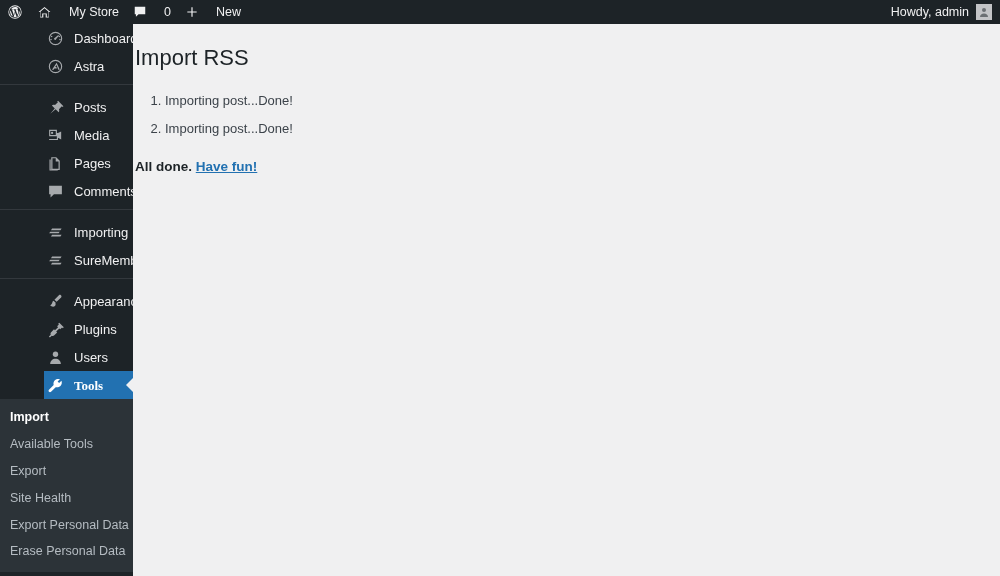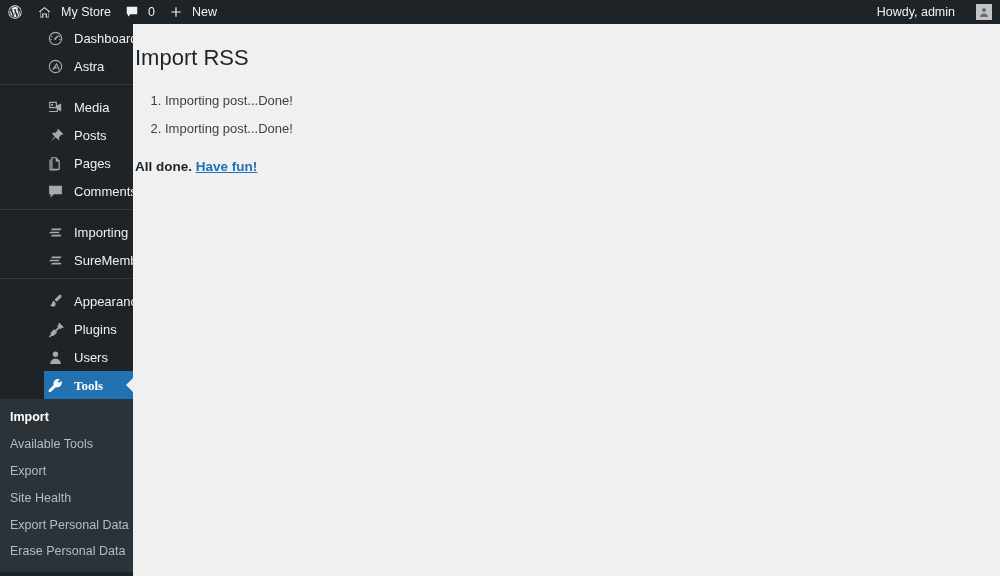--- a/index.html
+++ b/index.html
@@ -15,24 +15,24 @@
     position: absolute; top: 0; left: 0;
     width: 1000px; height: 24px;
     background: #1d2327;
     color: #f0f0f1;
     display: flex; align-items: center;
     font-size: 12.5px;
     z-index: 20;
   }
   .ab-item {
     display: flex; align-items: center;
-    height: 24px; padding: 0 7px; gap: 9px;
+    height: 24px; padding: 0 7px; gap: 17px;
     color: #f0f0f1; white-space: nowrap;
   }
-  .ab-right { margin-left: auto; display: flex; align-items: center; padding-right: 8px; gap: 21px; }
+  .ab-right { margin-left: auto; display: flex; align-items: center; padding-right: 8px; gap: 7px; }
   .ab-icon { display: inline-flex; align-items: center; justify-content: center; }
   .ab-icon svg { display: block; }
   .avatar {
     width: 16px; height: 16px; background: #c3c4c7;
     display: inline-flex; align-items: center; justify-content: center;
   }
 
   
   #sidebar {
     position: absolute; top: 24px; left: 0;
@@ -173,34 +173,34 @@
     <span>Astra</span>
   </div>
 
   <div class="menu-sep">
       <div class="line"></div>
     </div>
 
   <div class="menu-item">
     <span class="mi-icon">
       <svg width="17" height="17" viewBox="0 0 24 24" fill="currentColor">
+        <path d="M15.6 2.3l-1.2 1.2 1 1-4.1 4.1c-1.6-.6-3.3-.4-4.4.4L11 13.3l-6.4 7.6 7.6-6.4 4.3 4.3c.8-1.1 1-2.8.4-4.4l4.1-4.1 1 1 1.2-1.2-7.6-7.8z"></path>
+      </svg>
+    </span>
+    <span>Posts</span>
+  </div>
+
+  <div class="menu-item">
+    <span class="mi-icon">
+      <svg width="17" height="17" viewBox="0 0 24 24" fill="currentColor">
         <path d="M3 4h11v9H3V4zm1.6 1.6v5.8h7.8V5.6H4.6zM15.5 8.6l4.5-2.3v11.2l-4.5-2.3v3.3H3v-1.6h10.9V8.6h1.6z"></path>
         <circle cx="7.2" cy="8.4" r="1.6"></circle>
       </svg>
     </span>
     <span>Media</span>
-  </div>
-
-  <div class="menu-item">
-    <span class="mi-icon">
-      <svg width="17" height="17" viewBox="0 0 24 24" fill="currentColor">
-        <path d="M15.6 2.3l-1.2 1.2 1 1-4.1 4.1c-1.6-.6-3.3-.4-4.4.4L11 13.3l-6.4 7.6 7.6-6.4 4.3 4.3c.8-1.1 1-2.8.4-4.4l4.1-4.1 1 1 1.2-1.2-7.6-7.8z"></path>
-      </svg>
-    </span>
-    <span>Posts</span>
   </div>
 
   <div class="menu-item">
     <span class="mi-icon">
       <svg width="17" height="17" viewBox="0 0 24 24" fill="currentColor">
         <path d="M6 3h7l5 5v13H6V3zm1.7 1.7v14.6h8.6V9.2h-4V4.7H7.7z"></path>
         <path d="M3.5 6.2h1.7v14.1h10v1.7h-11.7V6.2z"></path>
       </svg>
     </span>
     <span>Pages</span>

